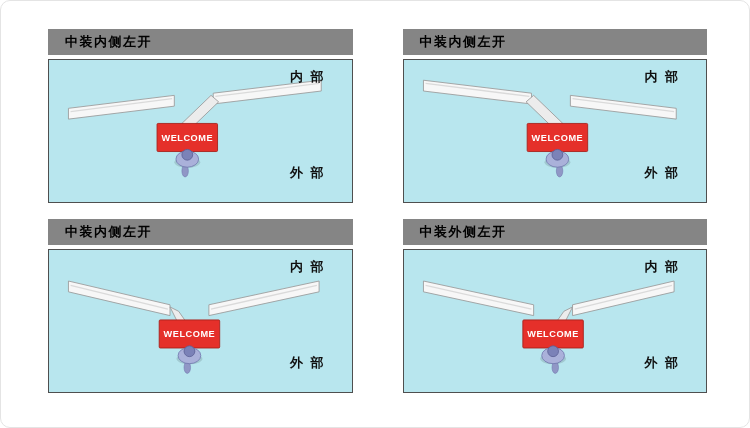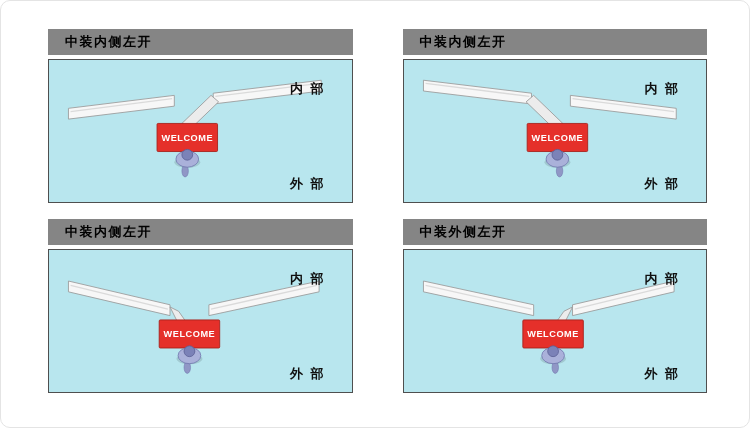--- a/index.html
+++ b/index.html
@@ -39,22 +39,22 @@
     overflow: hidden;
   }
 
   .diagram svg { display: block; width: 100%; height: 100%; }
 
   .lbl {
     position: absolute; right: 26px;
     font-size: 13px; font-weight: 600; color: #101010;
     letter-spacing: 2px;
   }
-  .lbl-top { top: 20px; text-align: right; }
-  .lbl-bottom { bottom: 9px; }
+  .lbl-top { top: 8px; text-align: right; }
+  .lbl-bottom { bottom: 20px; }
 
   
   .door-face { fill: #f7f7f7; stroke: #9a9a9a; stroke-width: 0.8; }
   .door-open { fill: #ececec; stroke: #9a9a9a; stroke-width: 0.8; }
   .door-shine { stroke: #dadada; stroke-width: 1.2; }
   .mat { fill: #e5302a; stroke: #a61f1a; stroke-width: 0.8; }
   .mat-label {
     fill: #ffffff; font-size: 8.5px; font-weight: bold;
     letter-spacing: 0.5px; text-anchor: middle;
     font-family: "Liberation Sans", sans-serif;

